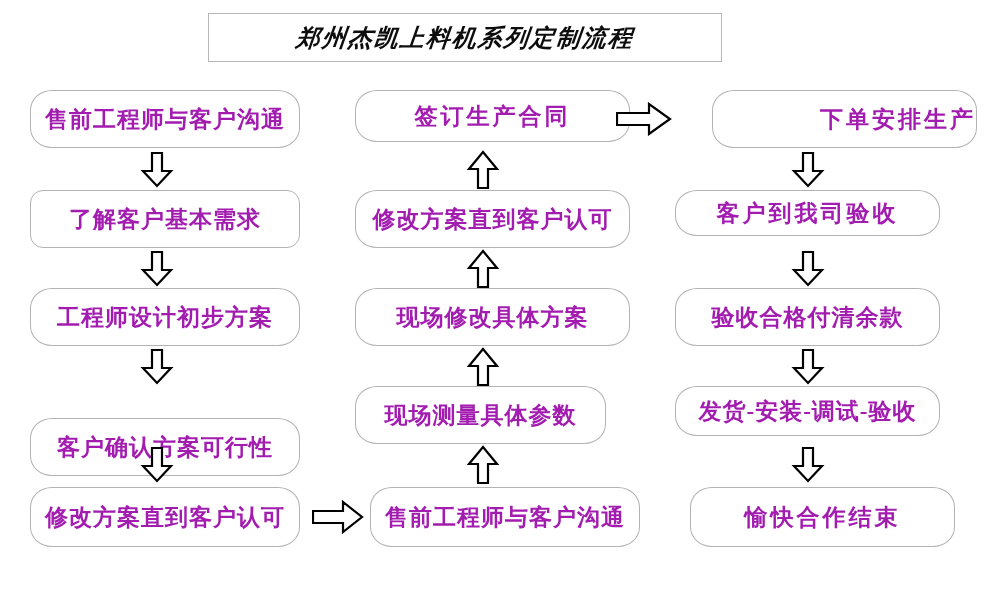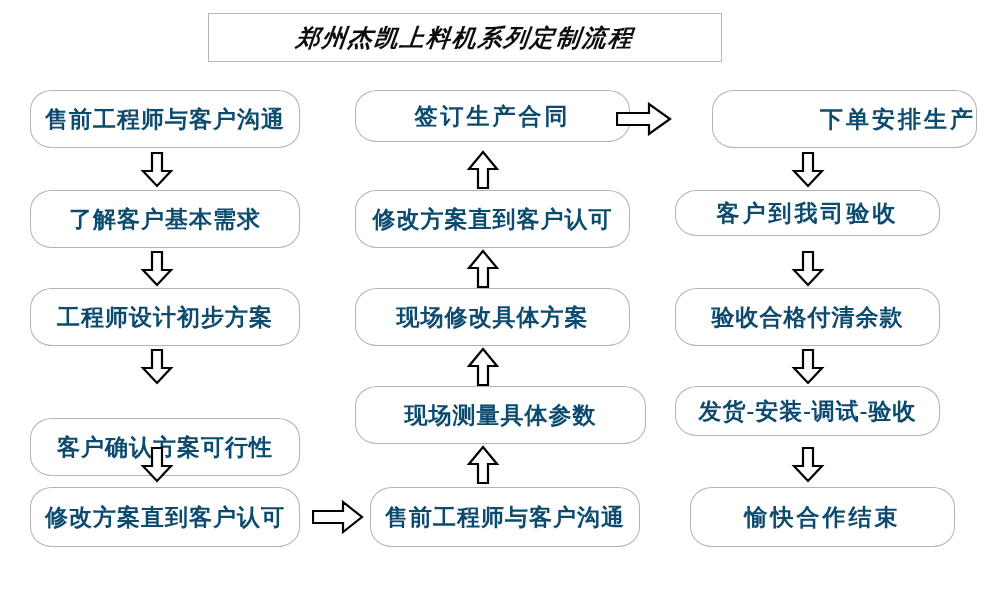--- a/index.html
+++ b/index.html
@@ -48,21 +48,21 @@
     border-radius: 22px / 20px;
     background: #ffffff;
     display: flex;
     align-items: center;
     justify-content: center;
   }
   .node-label {
     font-family: "Liberation Serif", "DejaVu Serif", serif;
     font-size: 23px;
     font-weight: bold;
-    color: #0c4a6e;
+    color: #a21caf;
     white-space: nowrap;
     letter-spacing: 1px;
   }
   .node-label.short { letter-spacing: 3px; }
 
   
   .arrow {
     position: absolute;
     overflow: visible;
   }
@@ -84,21 +84,21 @@
 <div class="node" style="left:30px; top:90px; width:270px; height:58px;">
   <span class="node-label">售前工程师与客户沟通</span>
 </div>
 
 <div class="arrow" style="left:140px; top:152px;">
   <svg width="34" height="36" viewBox="0 0 34 36" aria-hidden="true">
     <path d="M12,1 L22,1 L22,19 L31,19 L17,34 L3,19 L12,19 Z"></path>
   </svg>
 </div>
 
-<div class="node" style="left:30px; top:190px; width:270px; height:58px;">
+<div class="node" style="left:30px; top:190px; width:270px; height:58px;border-radius:13px;">
   <span class="node-label">了解客户基本需求</span>
 </div>
 
 <div class="arrow" style="left:140px; top:251px;">
   <svg width="34" height="36" viewBox="0 0 34 36" aria-hidden="true">
     <path d="M12,1 L22,1 L22,19 L31,19 L17,34 L3,19 L12,19 Z"></path>
   </svg>
 </div>
 
 <div class="node" style="left:30px; top:288px; width:270px; height:58px;">
@@ -154,21 +154,21 @@
 <div class="node" style="left:355px; top:288px; width:275px; height:58px;">
   <span class="node-label">现场修改具体方案</span>
 </div>
 
 <div class="arrow" style="left:466px; top:347px;">
   <svg width="34" height="40" viewBox="0 0 34 40" aria-hidden="true">
     <path d="M17,2 L31,19 L22,19 L22,38 L12,38 L12,19 L3,19 Z"></path>
   </svg>
 </div>
 
-<div class="node" style="left:355px; top:386px; width:291px; height:58px;">
+<div class="node" style="left:355px; top:386px; width:251px; height:58px;">
   <span class="node-label">现场测量具体参数</span>
 </div>
 
 <div class="arrow" style="left:466px; top:445px;">
   <svg width="34" height="40" viewBox="0 0 34 40" aria-hidden="true">
     <path d="M17,2 L31,19 L22,19 L22,38 L12,38 L12,19 L3,19 Z"></path>
   </svg>
 </div>
 
 <div class="node" style="left:370px; top:487px; width:270px; height:60px;">

